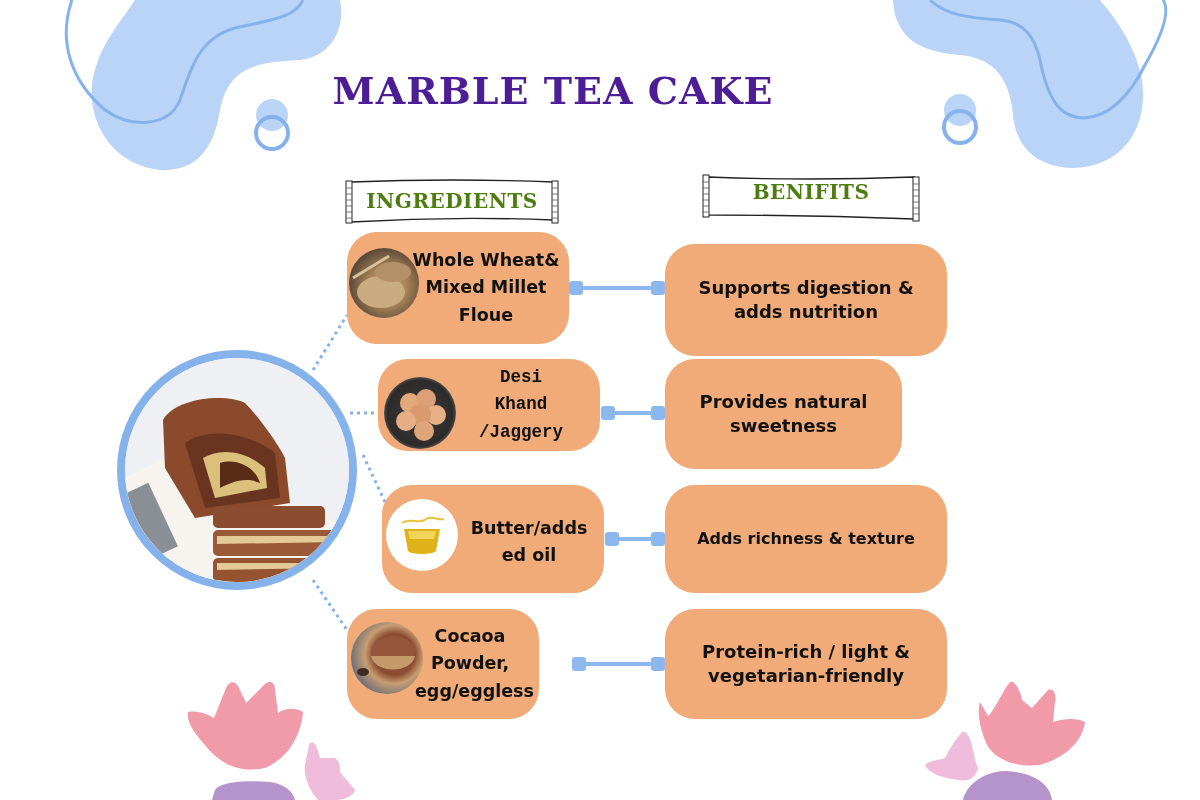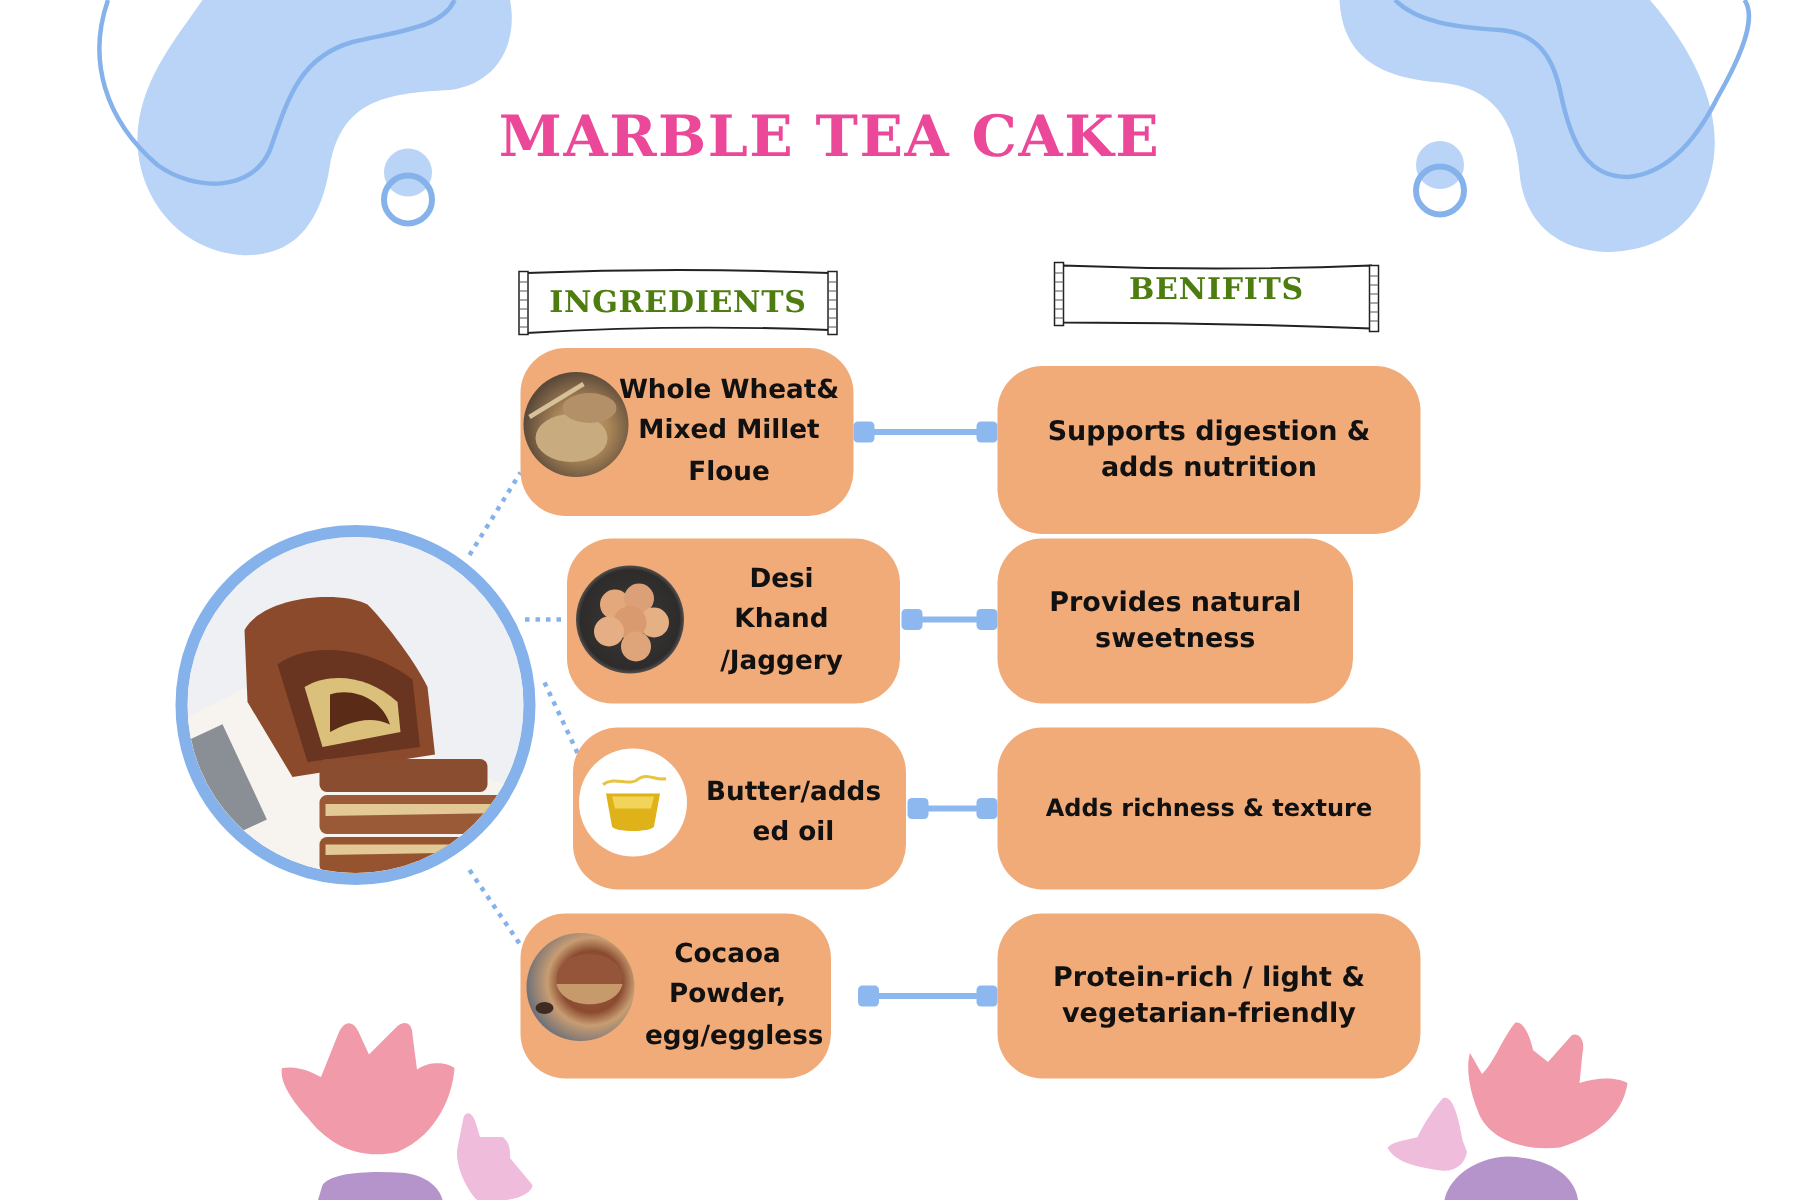--- a/index.html
+++ b/index.html
@@ -6,21 +6,21 @@
     body {
       width: 1200px; height: 800px; position: relative; overflow: hidden;
       background: #ffffff;
       font-family: "DejaVu Sans", sans-serif;
     }
     .deco { position: absolute; left: 0; top: 0; width: 1200px; height: 800px; pointer-events: none; }
 
     .title {
       position: absolute; left: 0; width: 1106px; top: 68px; text-align: center;
       font-family: "DejaVu Serif", serif; font-weight: bold; font-size: 38px;
-      letter-spacing: 1px; color: #ec4899;
+      letter-spacing: 1px; color: #4c1d95;
     }
 
     .banner {
       position: absolute; height: 46px;
       display: flex; align-items: center; justify-content: center;
       font-family: "DejaVu Serif", serif; font-weight: bold; font-size: 20px;
       letter-spacing: 0.5px; color: #4d7c0f;
     }
     .banner svg { position: absolute; left: 0; top: 0; }
     .banner span { position: relative; }
@@ -155,21 +155,21 @@
   </svg>
 </div>
 <div class="node" style="left:569px; top:281px;"></div>
 <div class="connector" style="left:580px; top:286px; width:76px;"></div>
 <div class="node" style="left:651px; top:281px;"></div>
 <div class="box" style="left:665px; top:244px; width:282px; height:112px;">
   <div class="ben-text">Supports digestion &amp;
 adds nutrition</div>
 </div>
 
-<div class="box" style="left:378px; top:359px; width:222px; height:110px;">
+<div class="box" style="left:378px; top:359px; width:222px; height:92px;font-family:Liberation Mono, monospace;">
   <div class="ing-text" style="right:24px; width:110px; white-space:pre-line; line-height:1.55;">Desi
 Khand
 /Jaggery</div>
 </div>
 <div class="thumb" style="left:384px; top:377px; width:72px; height:72px; background: radial-gradient(circle, #3d3a38 0, #2e2c2b 65%, #8f8b86 80%, #b5b1ab 100%);">
   <svg width="72" height="72" viewBox="0 0 72 72">
     <circle cx="26" cy="26" r="10" fill="#e3a97c"></circle>
     <circle cx="42" cy="22" r="10" fill="#dba077"></circle>
     <circle cx="52" cy="38" r="10" fill="#e6b085"></circle>
     <circle cx="36" cy="38" r="11" fill="#d89a6e"></circle>
@@ -196,21 +196,21 @@
     <path d="M16,24 C24,18 34,26 40,20 C46,16 52,22 58,20" fill="none" stroke="#e8c340" stroke-width="2"></path>
   </svg>
 </div>
 <div class="node" style="left:605px; top:532px;"></div>
 <div class="connector" style="left:616px; top:537px; width:40px;"></div>
 <div class="node" style="left:651px; top:532px;"></div>
 <div class="box" style="left:665px; top:485px; width:282px; height:108px;">
   <div class="ben-text" style="font-size:16px;">Adds richness &amp; texture</div>
 </div>
 
-<div class="box" style="left:347px; top:609px; width:207px; height:110px;">
+<div class="box" style="left:347px; top:609px; width:192px; height:110px;">
   <div class="ing-text" style="right:14px; width:110px; white-space:pre-line; line-height:1.55;">Cocaoa
 Powder,
 egg/eggless</div>
 </div>
 <div class="thumb" style="left:351px; top:622px; width:72px; height:72px; background: radial-gradient(circle at 60% 45%, #9a5a3c 0, #8a4b30 35%, #c89d72 50%, #6c6f78 75%, #4a4d55 100%);">
   <svg width="72" height="72" viewBox="0 0 72 72">
     <ellipse cx="42" cy="30" rx="22" ry="16" fill="#95553a"></ellipse>
     <path d="M20,34 C24,52 60,52 64,34" fill="#c79a6c"></path>
     <ellipse cx="12" cy="50" rx="6" ry="4" fill="#3f2b22"></ellipse>
   </svg>

